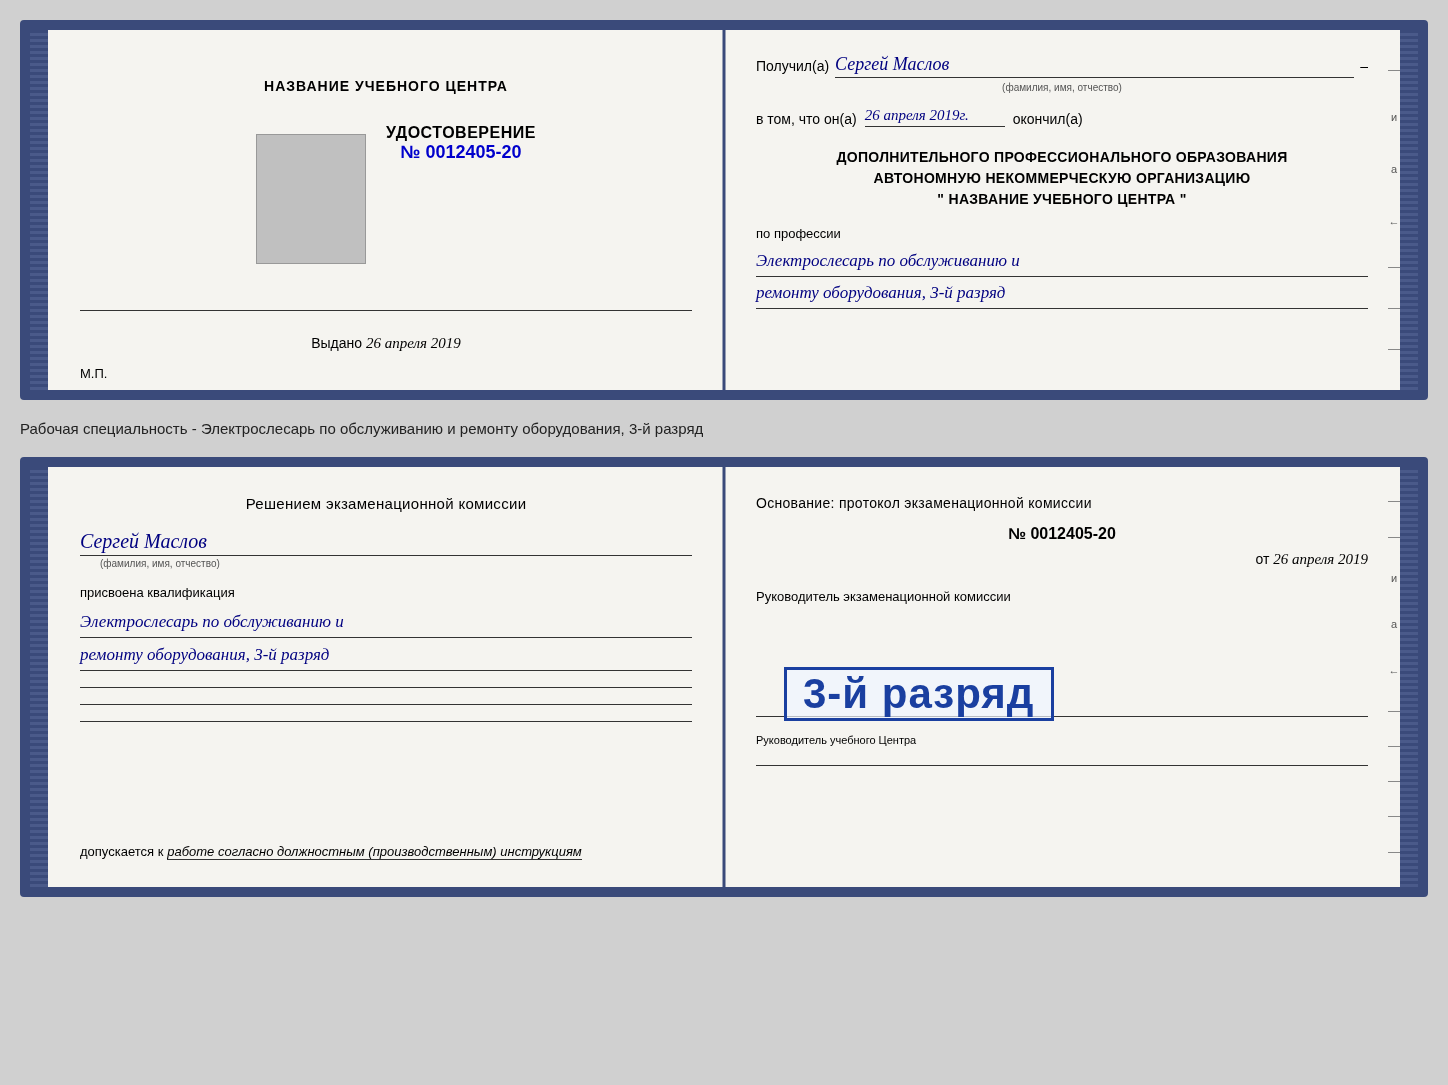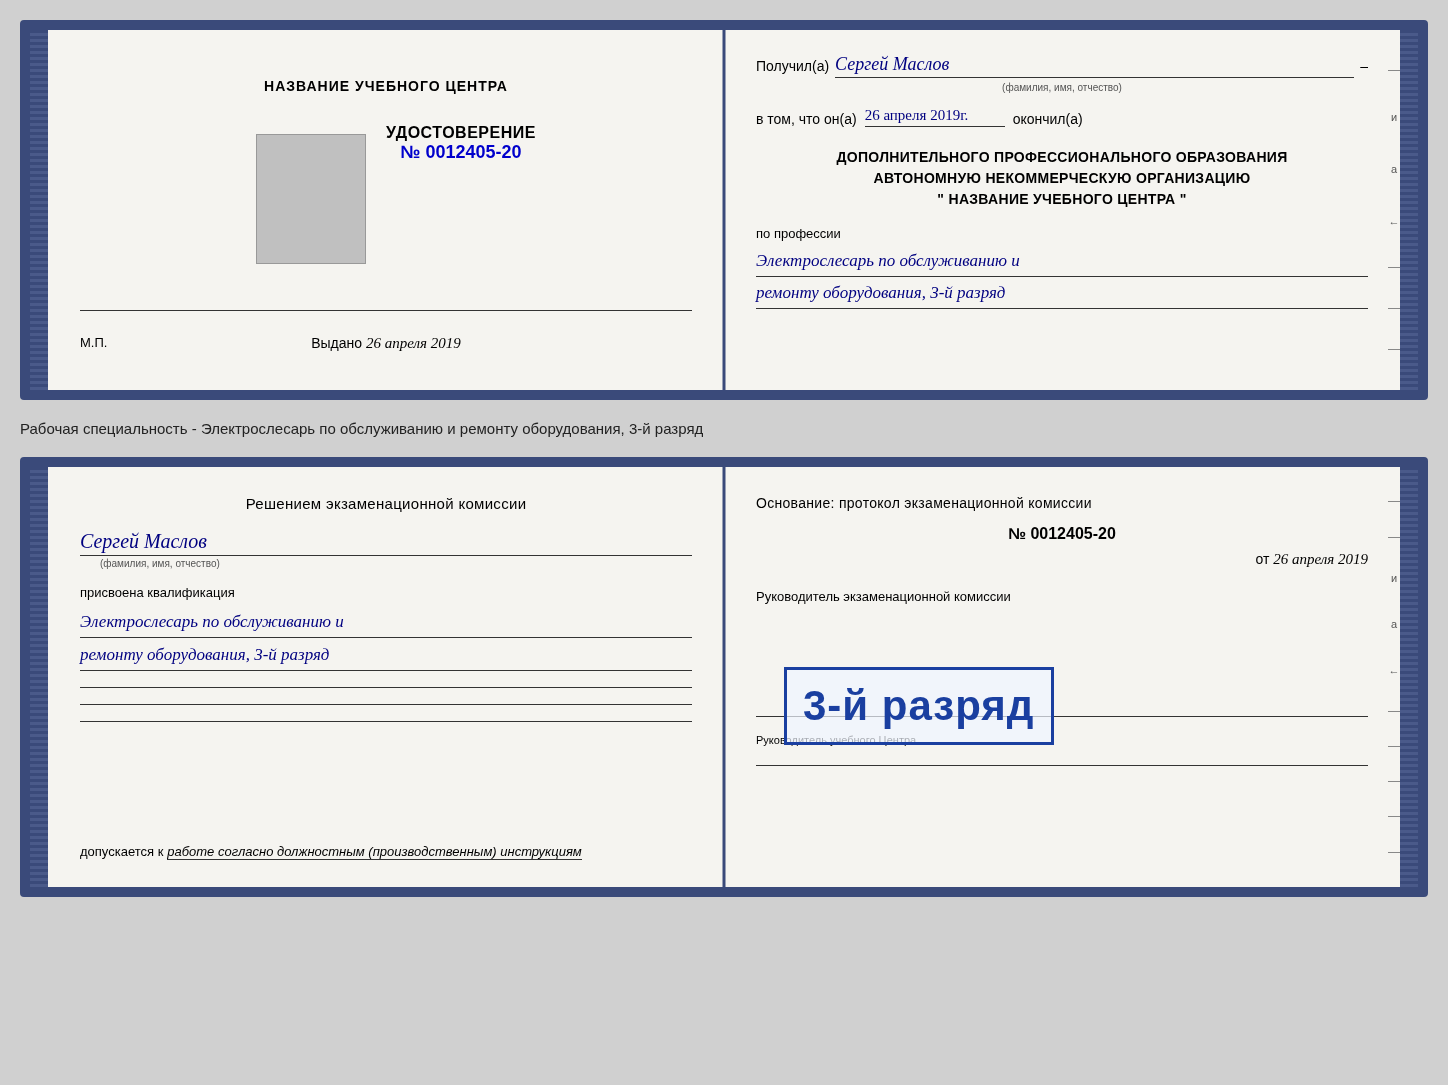--- a/index.html
+++ b/index.html
@@ -146,21 +146,21 @@
     .vydano-line .handwritten {
       font-family: 'Times New Roman', serif;
       font-style: italic;
       font-size: 15px;
     }
 
     .mp-text {
       font-size: 13px;
       font-family: Arial, sans-serif;
       position: absolute;
-      bottom: 40px;
+      bottom: 9px;
       left: 50px;
     }
 
     
     .top-cert .cert-right {
       font-family: Arial, sans-serif;
       font-size: 14px;
       padding-top: 24px;
     }
 
@@ -201,20 +201,21 @@
       margin-bottom: 20px;
     }
 
     .vtom-label {
       font-size: 14px;
       white-space: nowrap;
     }
 
     .vtom-date {
       font-family: 'Times New Roman', serif;
+      font-style: italic;
       font-size: 15px;
       color: #000080;
       border-bottom: 1px solid #333;
       padding-bottom: 2px;
       min-width: 140px;
     }
 
     .vtom-okoncil {
       font-size: 14px;
       white-space: nowrap;
@@ -368,21 +369,21 @@
       font-size: 13px;
       margin-bottom: 6px;
       line-height: 1.4;
     }
 
     .stamp-box {
       position: absolute;
       left: 60px;
       top: 200px;
       border: 3px solid #1a3fa0;
-      padding: 12px 16px;
+      padding: 0 16px;
       min-width: 240px;
       background: rgba(240, 245, 255, 0.7);
     }
 
     .stamp-text {
       font-size: 42px;
       font-weight: bold;
       color: #1a3fa0;
       font-family: Arial, sans-serif;
       letter-spacing: 1px;

